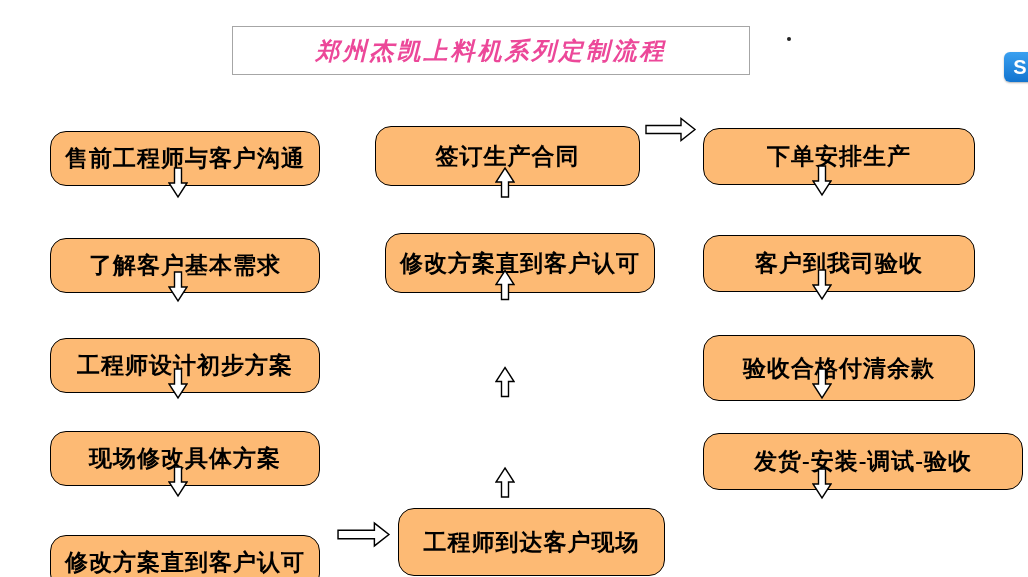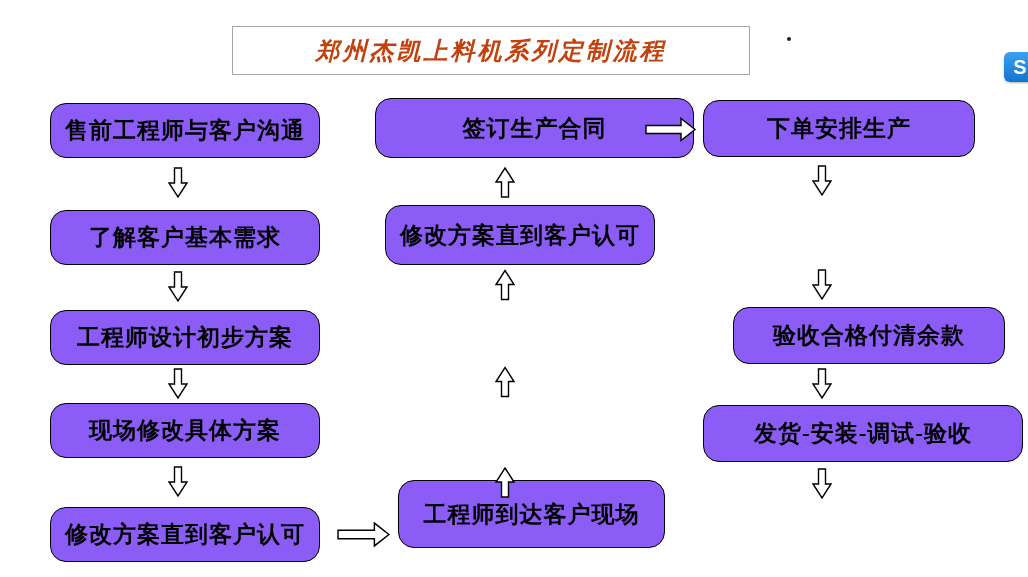--- a/index.html
+++ b/index.html
@@ -13,31 +13,31 @@
     position: relative;
     width: 1028px; height: 577px;
     background: #ffffff;
   }
   .title-box {
     position: absolute;
     left: 232px; top: 26px; width: 518px; height: 49px;
     border: 1px solid #a6a6a6;
     display: flex; align-items: center; justify-content: center;
     font-weight: bold; font-size: 24px; letter-spacing: 3px;
-    color: #c2410c; background: #fff;
+    color: #ec4899; background: #fff;
     font-style: italic;
   }
   .box {
     position: absolute;
     border: 1.4px solid #000;
     border-radius: 16px;
-    background: #8b5cf6;
+    background: #fdba74;
     display: flex; align-items: center; justify-content: center;
     font-weight: bold; font-size: 23px; letter-spacing: 1px;
-    color: #000; white-space: nowrap;
+    color: #000; white-space: nowrap; margin-top: 28px;
   }
   .arrow { position: absolute; line-height: 0; }
   .badge {
     position: absolute;
     left: 1004px; top: 52px; width: 32px; height: 30px;
     background: linear-gradient(180deg, #3aa0f0 0%, #1274cf 100%);
     border-radius: 6px;
     display: flex; align-items: center; justify-content: center;
     color: #fff; font-weight: bold; font-size: 20px;
     font-family: "Liberation Sans", sans-serif;
@@ -89,21 +89,21 @@
         <path d="M6.5 1 H13.5 V16 H19 L10 30 L1 16 H6.5 Z" fill="#fff" stroke="#000" stroke-width="1.4"></path>
       </svg>
   </div>
 
   <div class="arrow" style="left:336px;top:521px">
     <svg width="56" height="27" viewBox="0 0 52 26">
         <path d="M1 9 H36 V2 L50 13 L36 24 V17 H1 Z" fill="#fff" stroke="#000" stroke-width="1.4"></path>
       </svg>
   </div>
 
-  <div class="box" style="left:375px;top:98px;width:319px;height:60px">签订生产合同</div>
+  <div class="box" style="left:375px;top:98px;width:265px;height:60px">签订生产合同</div>
   <div class="box" style="left:385px;top:205px;width:270px;height:60px">修改方案直到客户认可</div>
   <div class="box" style="left:398px;top:480px;width:267px;height:68px">工程师到达客户现场</div>
 
   <div class="arrow" style="left:495px;top:163px">
     <svg width="20" height="38" viewBox="0 0 20 32">
         <path d="M10 2 L19 16 H13.5 V31 H6.5 V16 H1 Z" fill="#fff" stroke="#000" stroke-width="1.4"></path>
       </svg>
   </div>
   <div class="arrow" style="left:495px;top:268px">
     <svg width="20" height="33" viewBox="0 0 20 32">
@@ -121,21 +121,22 @@
       </svg>
   </div>
 
   <div class="arrow" style="left:645px;top:116px">
     <svg width="52" height="27" viewBox="0 0 52 26">
         <path d="M1 9 H36 V2 L50 13 L36 24 V17 H1 Z" fill="#fff" stroke="#000" stroke-width="1.4"></path>
       </svg>
   </div>
 
   <div class="box" style="left:703px;top:100px;width:272px;height:57px">下单安排生产</div>
-  <div class="box" style="left:733px;top:307px;width:272px;height:57px">验收合格付清余款</div>
+  <div class="box" style="left:703px;top:207px;width:272px;height:57px">客户到我司验收</div>
+  <div class="box" style="left:703px;top:307px;width:272px;height:66px">验收合格付清余款</div>
   <div class="box" style="left:703px;top:405px;width:320px;height:57px">发货-安装-调试-验收</div>
 
   <div class="arrow" style="left:812px;top:163px">
     <svg width="20" height="36" viewBox="0 0 20 32">
         <path d="M6.5 1 H13.5 V16 H19 L10 30 L1 16 H6.5 Z" fill="#fff" stroke="#000" stroke-width="1.4"></path>
       </svg>
   </div>
   <div class="arrow" style="left:812px;top:268px">
     <svg width="20" height="34" viewBox="0 0 20 32">
         <path d="M6.5 1 H13.5 V16 H19 L10 30 L1 16 H6.5 Z" fill="#fff" stroke="#000" stroke-width="1.4"></path>

